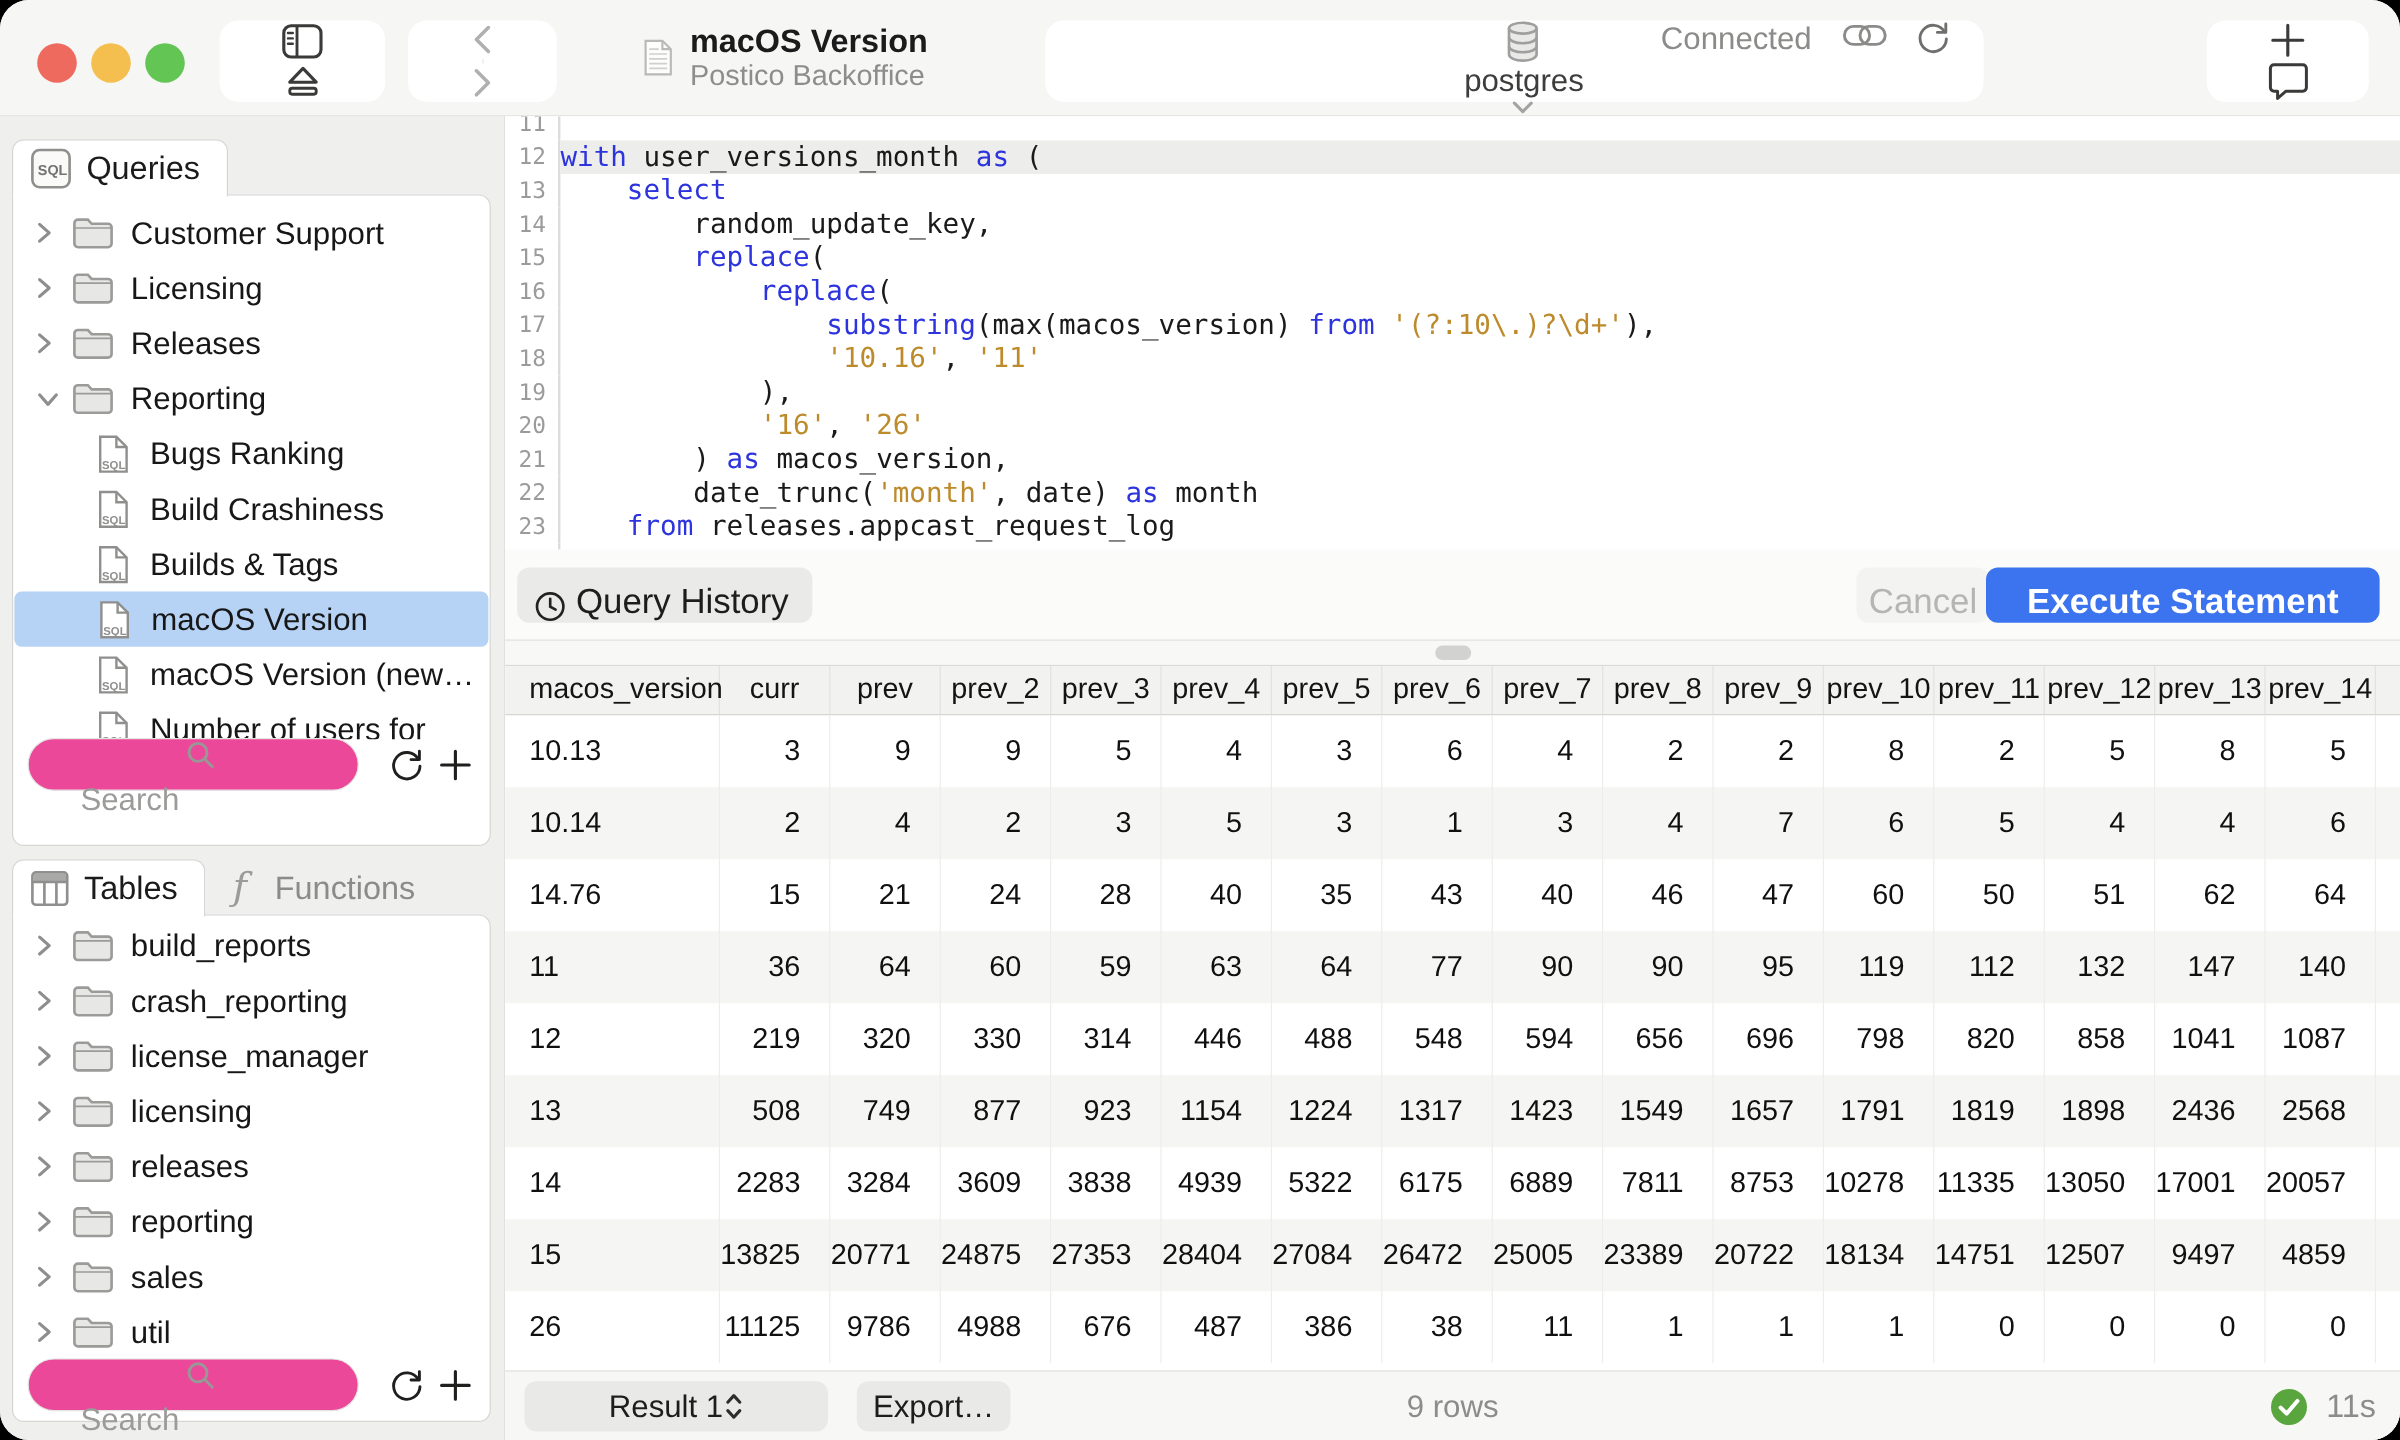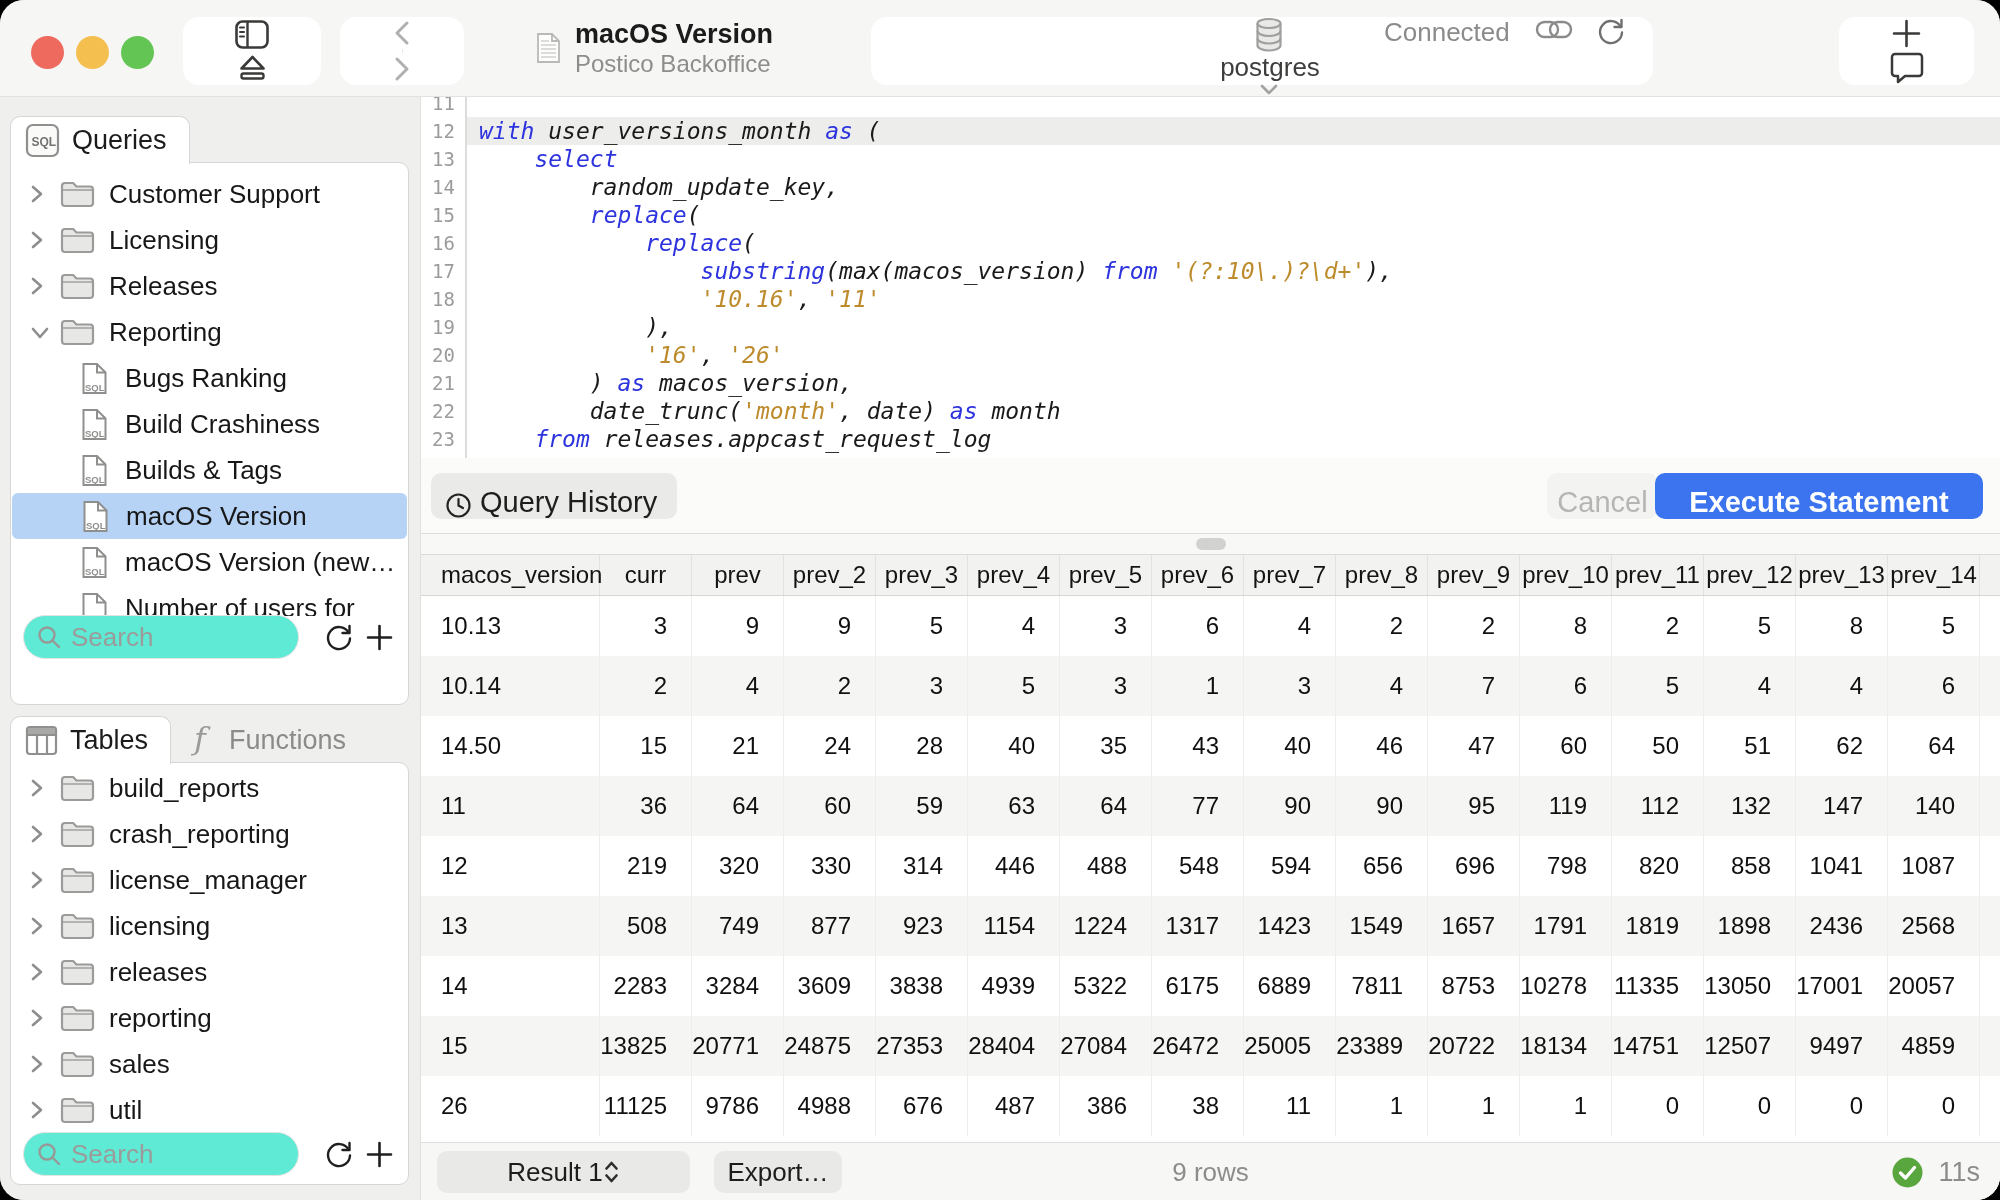--- a/index.html
+++ b/index.html
@@ -45,33 +45,33 @@
   .trow { display:flex; align-items:center; height:46px; padding-left:18px; }
   .trow .disc { width:30px; display:flex; }
   .trow .ficon { width:50px; display:flex; }
   .trow .tlabel { font-size:26px; color:#171717; white-space:nowrap; overflow:hidden; text-overflow:ellipsis; }
   .trow.file { padding-left:70px; }
   .trow.file .ficon { width:44px; }
   .trow.sel { background:#b6d3f6; border-radius:6px; margin:0 1px; }
   .search-row { position:absolute; left:0; right:0; height:46px; }
   .sr-q { top:452px; } .sr-t { top:369px; }
   .search-pill { position:absolute; left:12px; width:276px; height:44px; border:1px solid #e3e3e2; border-radius:22px;
-                 display:flex; align-items:center; padding-left:12px; gap:8px; background:#5eead4; }
+                 display:flex; align-items:center; padding-left:12px; gap:8px; background:#ec4899;flex-direction:column; }
   .search-pill input { border:none; outline:none; font-size:26px; color:#333; width:200px; font-family:"Liberation Sans",sans-serif; background:transparent; }
   .search-pill input::placeholder { color:#9b9b9a; }
   .sr-refresh { position:absolute; left:314px; top:8px; }
   .sr-plus { position:absolute; left:354px; top:8px; }
 
   
   .main { position:absolute; top:97px; left:421px; right:0; bottom:0; background:#fff; }
   .editor { position:absolute; top:0; left:0; right:0; height:361px; overflow:hidden; background:#fff; }
   .lines { position:relative; top:-8px; }
   .line { display:flex; height:28px; line-height:28px; font-family:"DejaVu Sans Mono", monospace; font-size:23px; }
   .lnum { width:46px; flex:none; text-align:right; padding-right:10px; color:#9b9b9b; font-size:19px; border-right:2px solid #dcdcdb; }
-  .lcode { flex:1; padding-left:12px; white-space:pre; color:#1a1a1a;font-style:italic; }
+  .lcode { flex:1; white-space:pre; color:#1a1a1a; }
   .line.hl .lcode { background:#ededec; }
   .tk-k { color:#2d34dd; } .tk-s { color:#bd8b2c; } .tk-p { color:#1a1a1a; }
 
   .exec-bar { position:absolute; top:361px; left:0; right:0; height:76px; background:#fbfbfa; border-bottom:1px solid #dedddc; }
   .btn { display:flex; align-items:flex-end; justify-content:center; border-radius:10px; font-size:29px; }
   .btn-history { position:absolute; left:10px; top:15px; height:46px; padding:0 20px 0 14px; background:#eaeae9; gap:8px; color:#1d1d1c; }
   .btn-cancel { position:absolute; right:342px; top:15px; height:46px; width:111px; background:#f3f3f2; color:#b5b5b4; }
   .btn-exec { position:absolute; right:17px; top:15px; height:46px; width:328px; background:#3b74ee; color:#fff; font-weight:600; }
 
   .splitter { position:absolute; top:437px; left:0; right:0; height:20px; background:#f8f8f7; }
@@ -642,21 +642,21 @@
             <div class="dc">4</div>
             <div class="dc">7</div>
             <div class="dc">6</div>
             <div class="dc">5</div>
             <div class="dc">4</div>
             <div class="dc">4</div>
             <div class="dc">6</div>
             <div class="dc sliver"></div>
           </div>
           <div class="rgrid drow">
-            <div class="dc first">14.50</div>
+            <div class="dc first">14.76</div>
             <div class="dc">15</div>
             <div class="dc">21</div>
             <div class="dc">24</div>
             <div class="dc">28</div>
             <div class="dc">40</div>
             <div class="dc">35</div>
             <div class="dc">43</div>
             <div class="dc">40</div>
             <div class="dc">46</div>
             <div class="dc">47</div>

